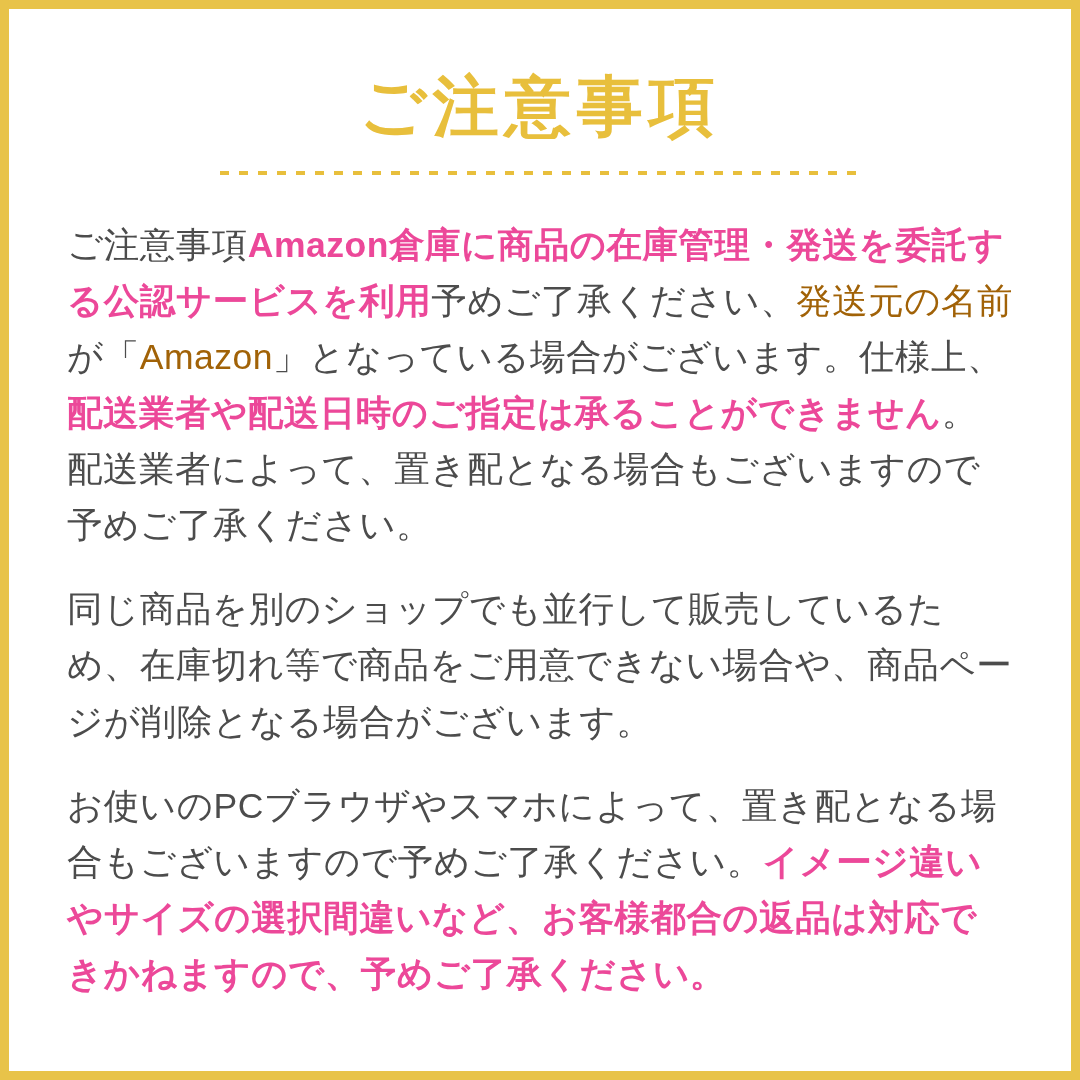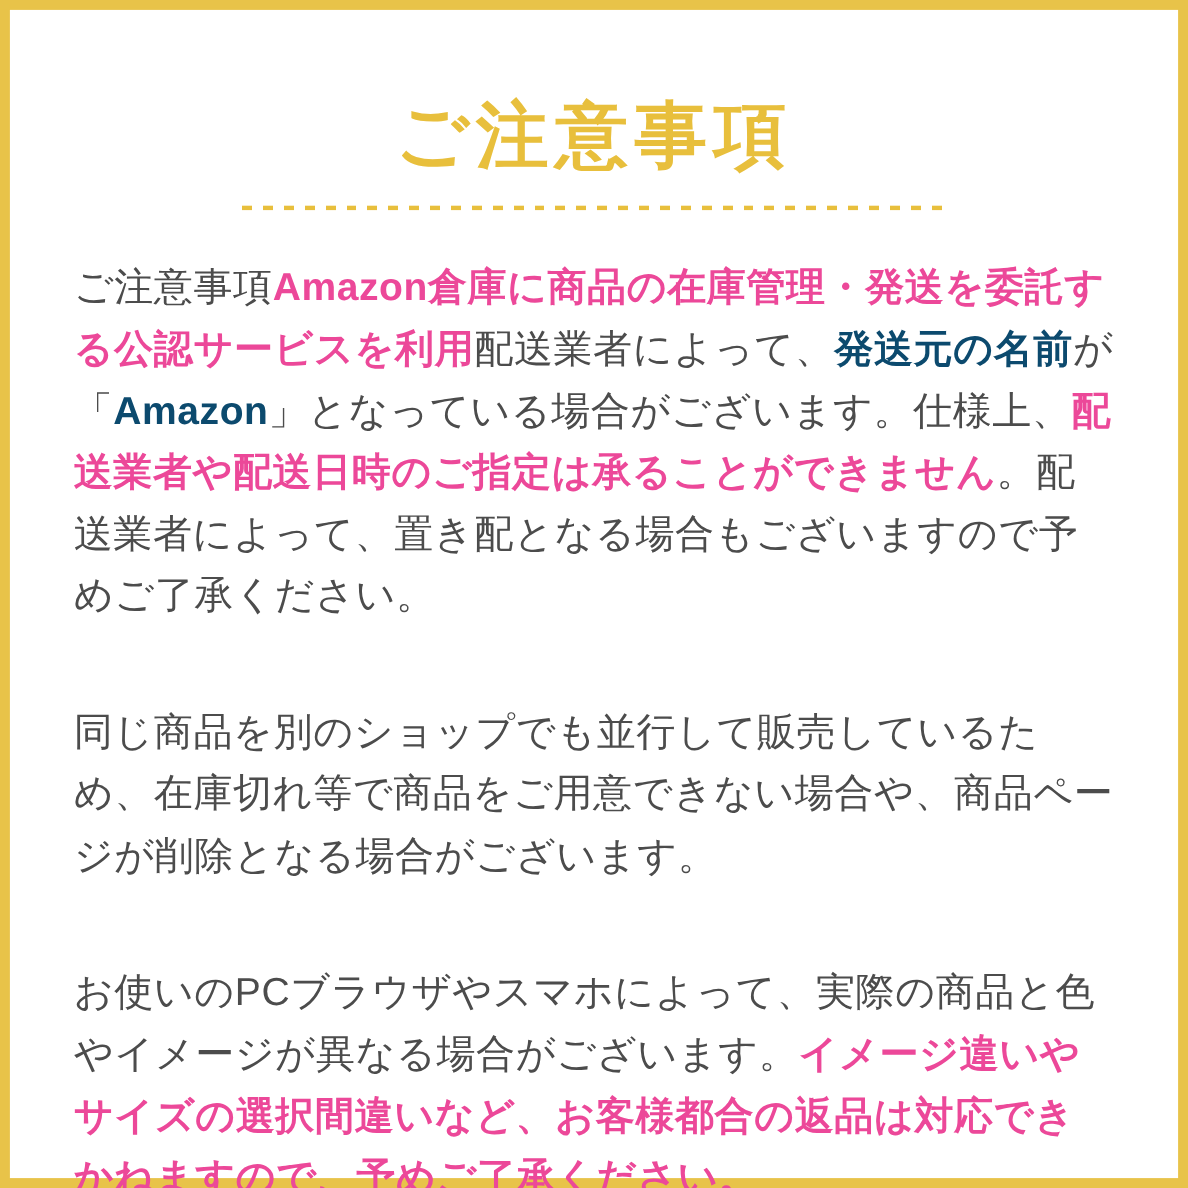--- a/index.html
+++ b/index.html
@@ -17,21 +17,21 @@
     position: relative;
     width: 1080px;
     height: 1080px;
     box-sizing: border-box;
     background: #ffffff;
     border: 9px solid #e8c349;
   }
   .inner {
     position: absolute;
     left: 0;
-    top: 16px;
+    top: 0;
     width: 1062px;
     height: 958px;
     box-sizing: border-box;
     padding: 46px 58px 0 58px;
   }
   .title {
     text-align: center;
     color: #e8bf3c;
     font-size: 66px;
     font-weight: bold;
@@ -58,41 +58,41 @@
   p.para {
     margin: 0 0 0 0;
     color: #4c4c4c;
     font-size: 35.5px;
     line-height: 1.58;
     letter-spacing: 0.5px;
     text-align: left;
     word-break: break-all;
   }
   p.para + p.para {
-    margin-top: 68px;
+    margin-top: 28px;
   }
   .hl {
     color: #ec4899;
     font-weight: bold;
   }
   .bold-dark {
-    color: #0c4a6e;
-    font-weight: bold;
+    color: #a16207;
+    font-weight: normal;
   }
 </style>
 </head>
 <body>
 
 <div class="page">
   <div class="inner">
 
     <h1 class="title">ご注意事項</h1>
 
     <div class="divider"></div>
 
     <div class="body-block">
-      <p class="para"><span>ご注意事項</span><span class="hl">Amazon倉庫に商品の在庫管理・発送を委託する公認サービスを利用</span><span>配送業者によって、</span><span class="bold-dark">発送元の名前</span><span>が「</span><span class="bold-dark">Amazon</span><span>」となっている場合がございます。仕様上、</span><span class="hl">配送業者や配送日時のご指定は承ることができません</span><span>。配送業者によって、置き配となる場合もございますので予めご了承ください。</span></p>
+      <p class="para"><span>ご注意事項</span><span class="hl">Amazon倉庫に商品の在庫管理・発送を委託する公認サービスを利用</span><span>予めご了承ください、</span><span class="bold-dark">発送元の名前</span><span>が「</span><span class="bold-dark">Amazon</span><span>」となっている場合がございます。仕様上、</span><span class="hl">配送業者や配送日時のご指定は承ることができません</span><span>。配送業者によって、置き配となる場合もございますので予めご了承ください。</span></p>
       <p class="para"><span>同じ商品を別のショップでも並行して販売しているため、在庫切れ等で商品をご用意できない場合や、商品ページが削除となる場合がございます。</span></p>
-      <p class="para"><span>お使いのPCブラウザやスマホによって、実際の商品と色やイメージが異なる場合がございます。</span><span class="hl">イメージ違いやサイズの選択間違いなど、お客様都合の返品は対応できかねますので、予めご了承ください。</span></p>
+      <p class="para"><span>お使いのPCブラウザやスマホによって、置き配となる場合もございますので予めご了承ください。</span><span class="hl">イメージ違いやサイズの選択間違いなど、お客様都合の返品は対応できかねますので、予めご了承ください。</span></p>
     </div>
 
   </div>
 </div>
 
 </body></html>

